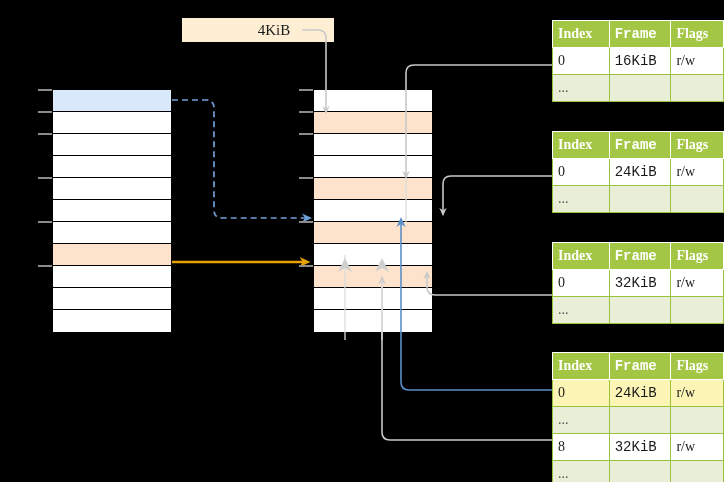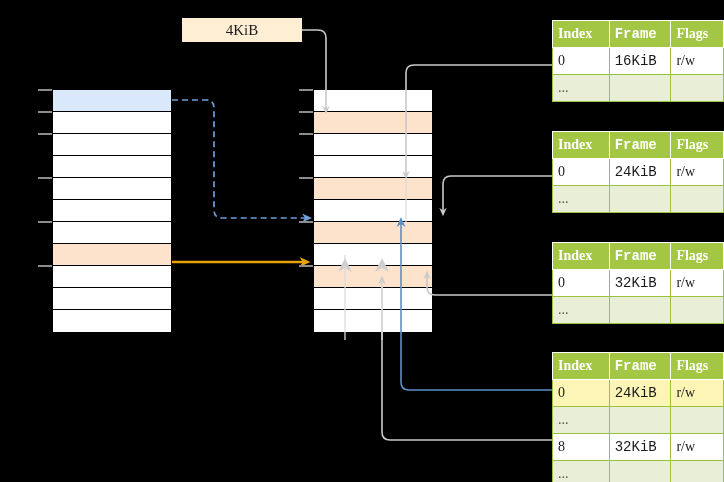--- a/index.html
+++ b/index.html
@@ -39,21 +39,21 @@
   .ptable tr{height:27px;}
 
   svg.wires{position:absolute;left:0;top:0;width:724px;height:482px;
             pointer-events:none;overflow:visible;}
 </style>
 </head>
 <body>
 
 <div id="stage">
 
-  <div class="label4k" id="label4k" style="left:182px;top:18px;width:120px;height:24px;">4KiB</div>
+  <div class="label4k" id="label4k" style="left:182px;top:18px;width:120px;height:24px;padding-left:32px;">4KiB</div>
 
   <div class="col" id="leftCol" style="left:52px;top:89px;width:120px;height:242px;">
       <div class="cell blue" style="height: 22px;"></div>
       <div class="cell " style="height: 22px;"></div>
       <div class="cell " style="height: 22px;"></div>
       <div class="cell " style="height: 22px;"></div>
       <div class="cell " style="height: 22px;"></div>
       <div class="cell " style="height: 22px;"></div>
       <div class="cell " style="height: 22px;"></div>
       <div class="cell peach" style="height: 22px;"></div>

